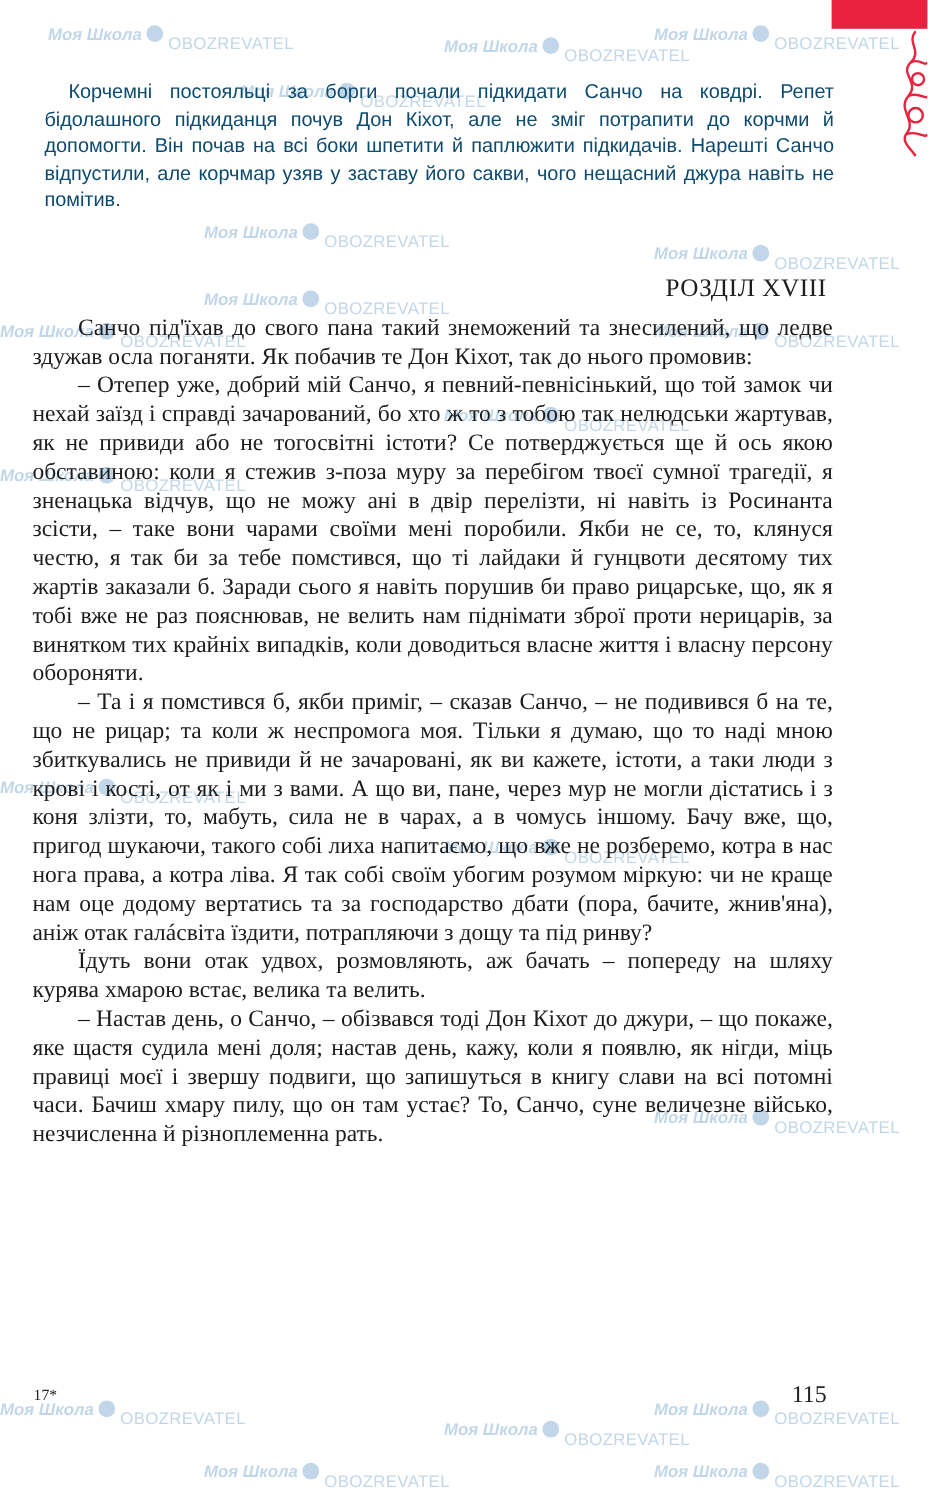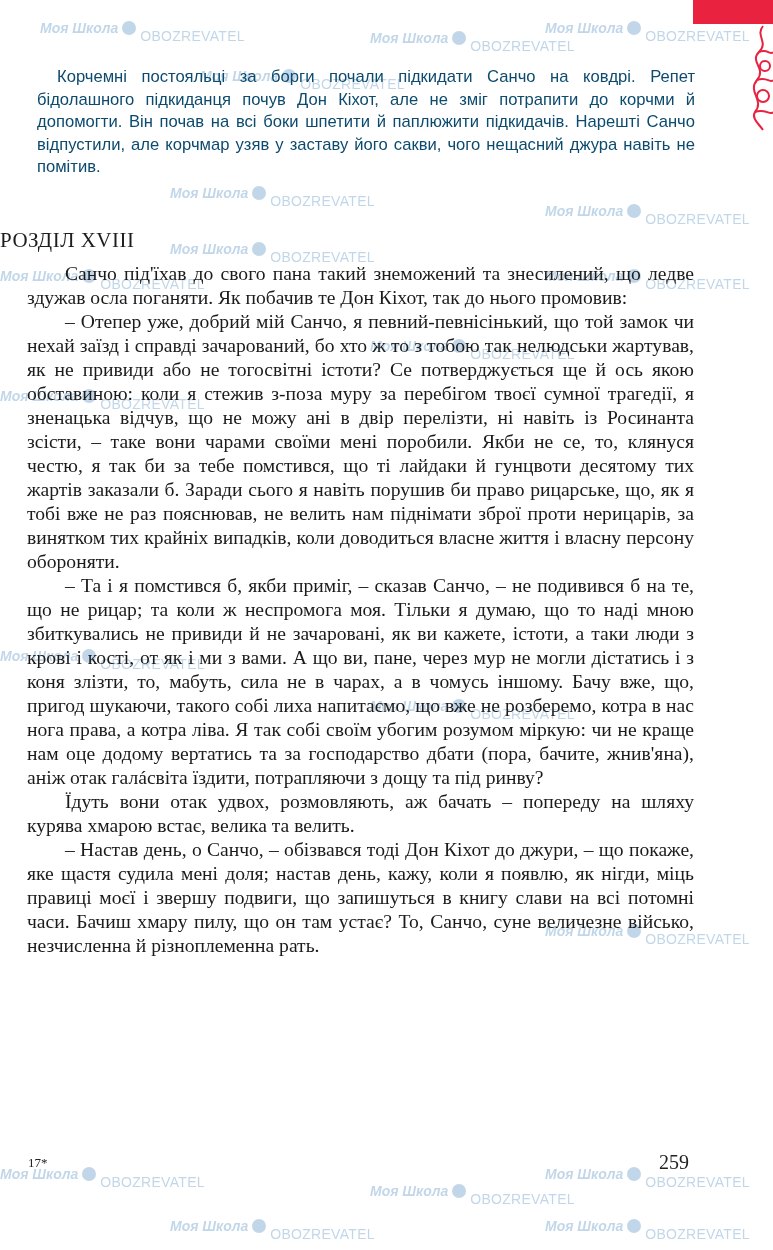--- a/index.html
+++ b/index.html
@@ -14,21 +14,21 @@
     .ornament {
       position: absolute; right: 0; top: 22px; width: 40px; height: 110px;
     }
     .summary {
       position: absolute; left: 37px; top: 66px; width: 658px;
       font-family: Liberation Sans, sans-serif; font-size: 16.6px; line-height: 22.6px;
       text-align: justify; color: #0c4a6e;
     }
     .summary p { margin: 0; text-indent: 20px; }
     .chapter-title {
-      position: absolute; left: 0; top: 228px; width: 689px; text-align: left;
+      position: absolute; left: 0; top: 228px; width: 689px; text-align: right;
       font-family: "Liberation Serif", serif; font-size: 21px; letter-spacing: 0.5px;
       color: #1d1d1d;
     }
     .body-text {
       position: absolute; left: 27px; top: 262px; width: 667px;
       font-family: "Liberation Serif", serif; font-size: 19.6px; line-height: 24px;
       text-align: justify; color: #1b1b1b;
     }
     .body-text p { margin: 0; text-indent: 38px; }
     .footer-signature {
@@ -170,13 +170,13 @@
 
 <div class="body-text">
   <p>Санчо під'їхав до свого пана такий знеможений та знесилений, що ледве здужав осла поганяти. Як побачив те Дон Кіхот, так до нього промовив:</p>
   <p>– Отепер уже, добрий мій Санчо, я певний-певнісінький, що той замок чи нехай заїзд і справді зачарований, бо хто ж то з тобою так нелюдськи жартував, як не привиди або не тогосвітні істоти? Се потверджується ще й ось якою обставиною: коли я стежив з-поза муру за перебігом твоєї сумної трагедії, я зненацька відчув, що не можу ані в двір перелізти, ні навіть із Росинанта зсісти, – таке вони чарами своїми мені поробили. Якби не се, то, клянуся честю, я так би за тебе помстився, що ті лайдаки й гунцвоти десятому тих жартів заказали б. Заради сього я навіть порушив би право рицарське, що, як я тобі вже не раз пояснював, не велить нам піднімати зброї проти нерицарів, за винятком тих крайніх випадків, коли доводиться власне життя і власну персону обороняти.</p>
   <p>– Та і я помстився б, якби приміг, – сказав Санчо, – не подивився б на те, що не рицар; та коли ж неспромога моя. Тільки я думаю, що то наді мною збиткувались не привиди й не зачаровані, як ви кажете, істоти, а таки люди з крові і кості, от як і ми з вами. А що ви, пане, через мур не могли дістатись і з коня злізти, то, мабуть, сила не в чарах, а в чомусь іншому. Бачу вже, що, пригод шукаючи, такого собі лиха напитаємо, що вже не розберемо, котра в нас нога права, а котра ліва. Я так собі своїм убогим розумом міркую: чи не краще нам оце додому вертатись та за господарство дбати (пора, бачите, жнив'яна), аніж отак галáсвіта їздити, потрапляючи з дощу та під ринву?</p>
   <p>Їдуть вони отак удвох, розмовляють, аж бачать – попереду на шляху курява хмарою встає, велика та велить.</p>
   <p>– Настав день, о Санчо, – обізвався тоді Дон Кіхот до джури, – що покаже, яке щастя судила мені доля; настав день, кажу, коли я появлю, як нігди, міць правиці моєї і звершу подвиги, що запишуться в книгу слави на всі потомні часи. Бачиш хмару пилу, що он там устає? То, Санчо, суне величезне військо, незчисленна й різноплеменна рать.</p>
 </div>
 
 <div class="footer-signature">17*</div>
-<div class="page-number">259</div>
+<div class="page-number">115</div>
 
 </body></html>

